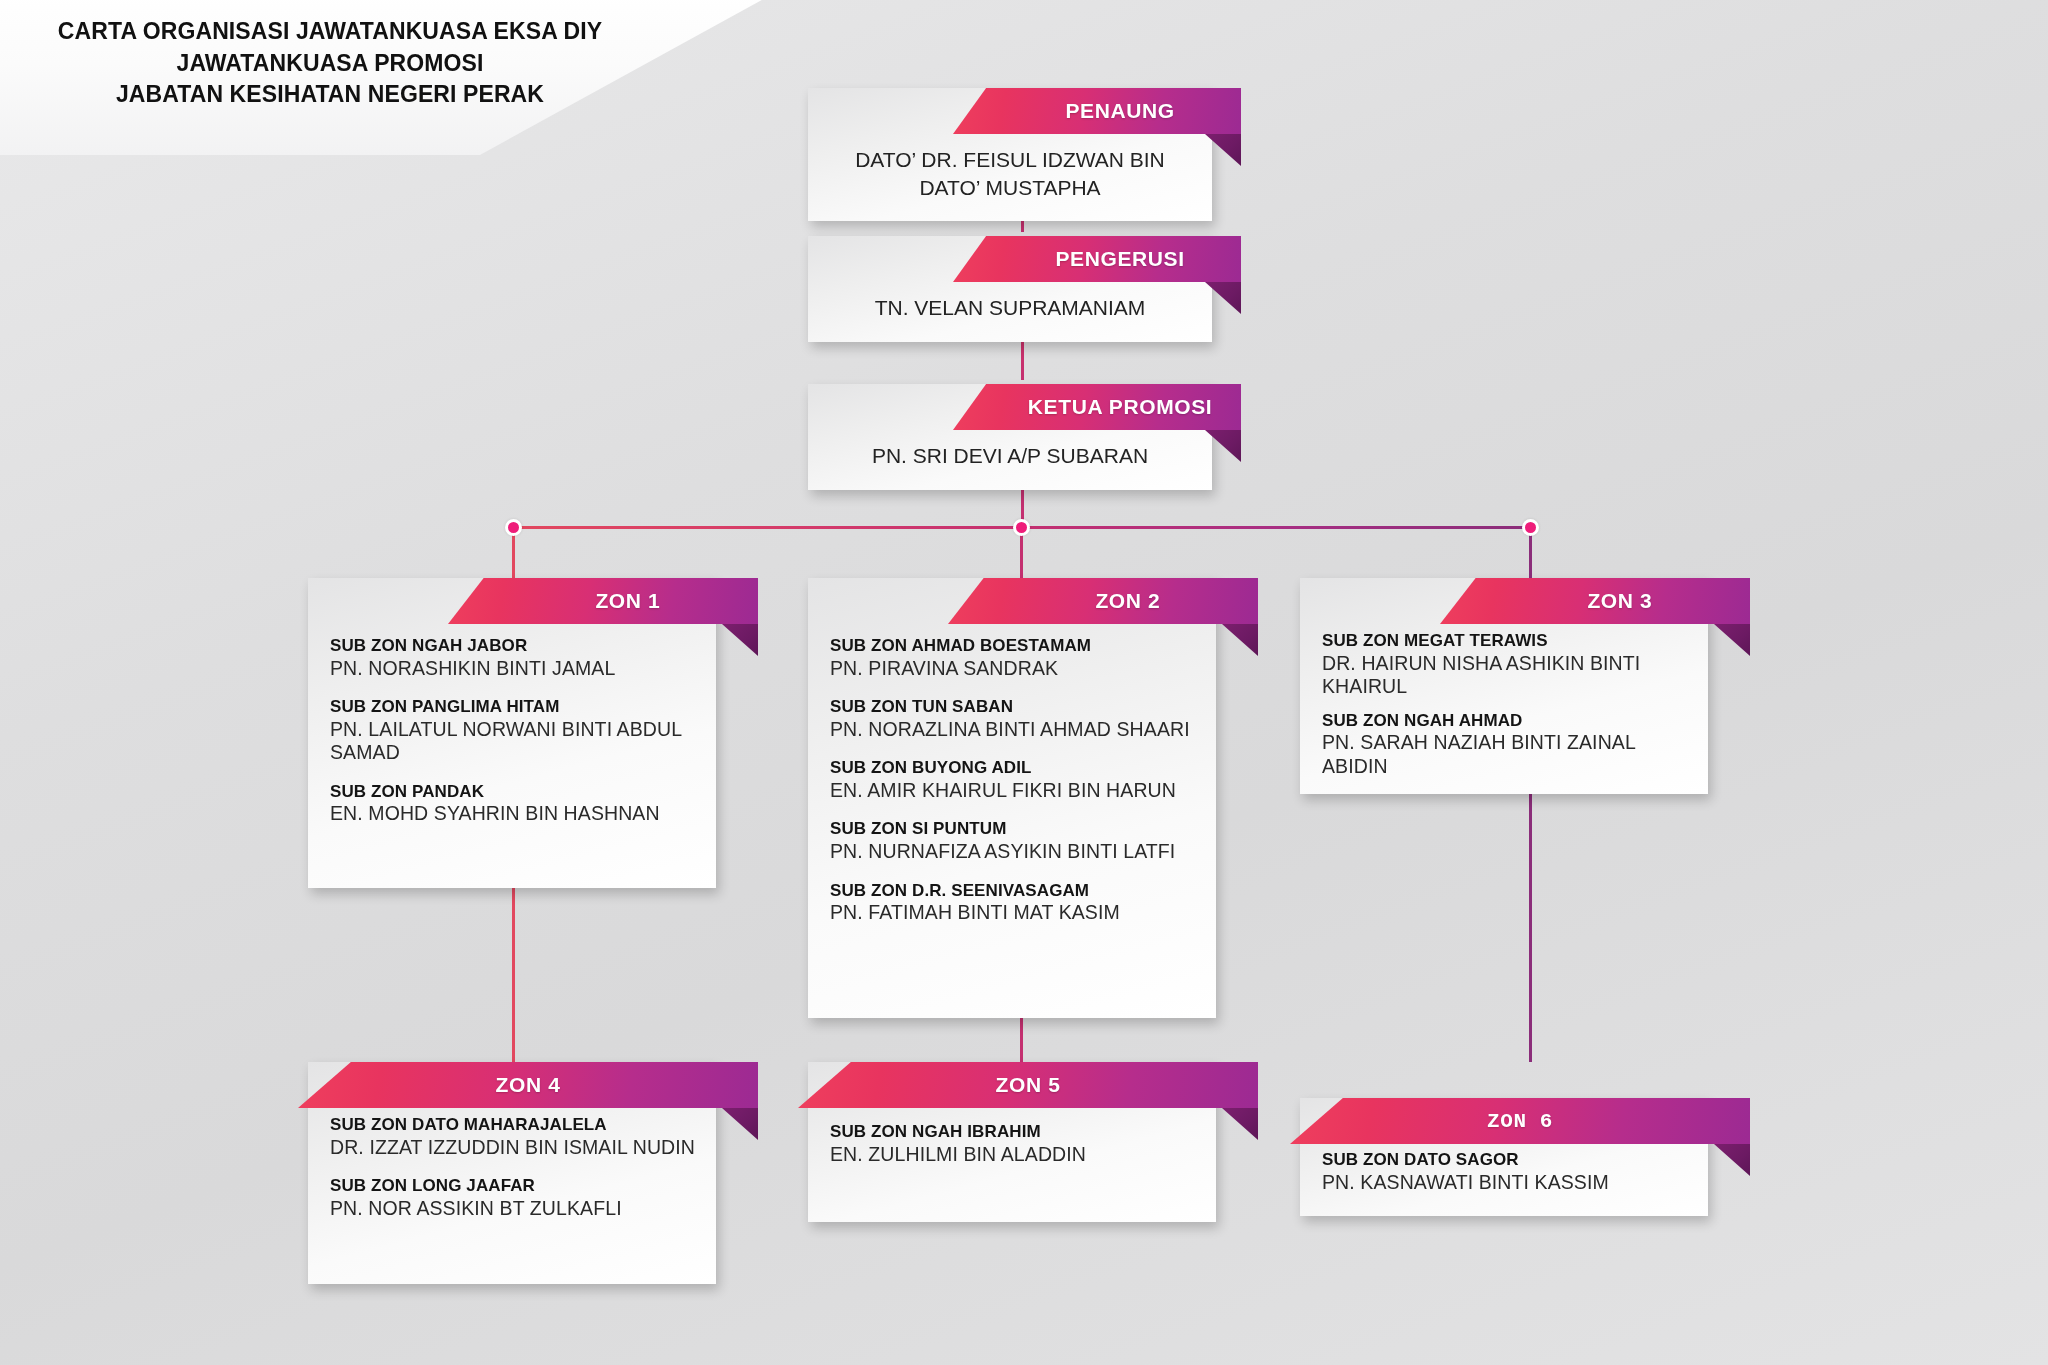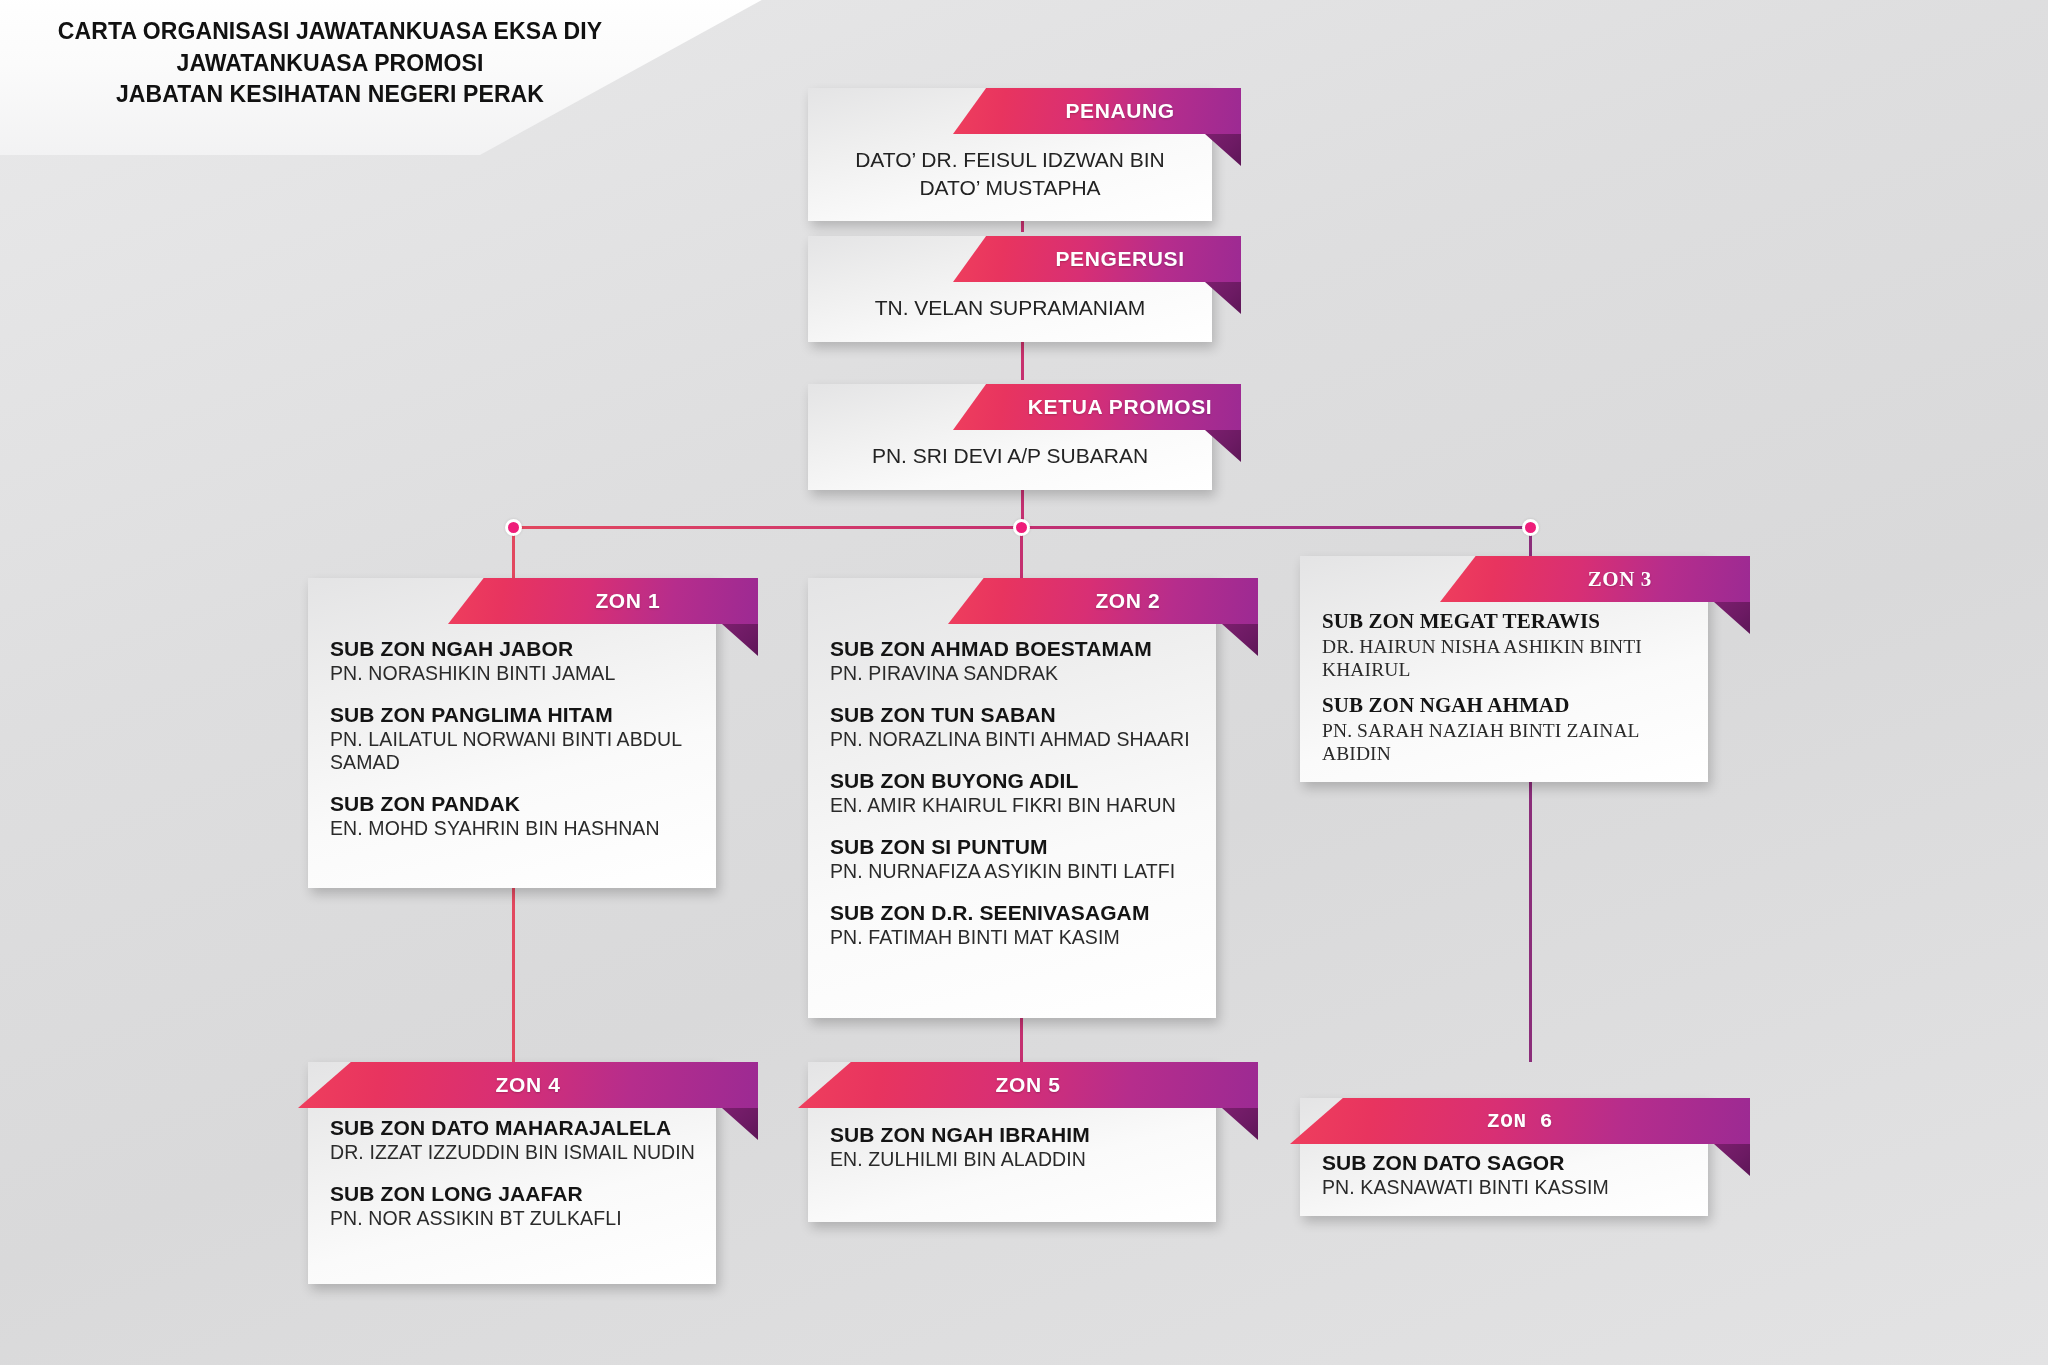--- a/index.html
+++ b/index.html
@@ -84,21 +84,21 @@
     z-index: 2;
   }
 
   .card-body {
     padding: 58px 22px 18px 22px;
   }
   .entry { margin-bottom: 17px; }
   .entry:last-child { margin-bottom: 0; }
   .entry-title {
     font-weight: bold;
-    font-size: 21px;
+    font-size: 17px;
     color: #141414;
     line-height: 1.22;
     letter-spacing: 0.1px;
   }
   .entry-person {
     font-size: 19.5px;
     color: #2a2a2a;
     line-height: 1.2;
     letter-spacing: 0.1px;
   }
@@ -243,21 +243,21 @@
         <div class="entry-person">PN. NURNAFIZA ASYIKIN BINTI LATFI</div>
       </div>
       <div class="entry">
         <div class="entry-title">SUB ZON D.R. SEENIVASAGAM</div>
         <div class="entry-person">PN. FATIMAH BINTI MAT KASIM</div>
       </div>
     </div>
   </div>
 </div>
 
-<div class="node" style="left:1300px; top:556px;font-family:Liberation Serif, serif;">
+<div class="node" style="left:1300px; top:578px;">
   <div class="card" style="width:408px; min-height:198px;">
     <div class="ribbon-wrap" style="left:140px; width:310px;">
       <div class="ribbon">
         <span class="ribbon-label">ZON 3</span>
       </div>
     </div>
     <div class="fold" style="left:414px;"></div>
     <div class="card-body" style="padding:53px 22px 16px 22px;">
       <div class="entry" style="margin-bottom:12px;">
         <div class="entry-title">SUB ZON MEGAT TERAWIS</div>

